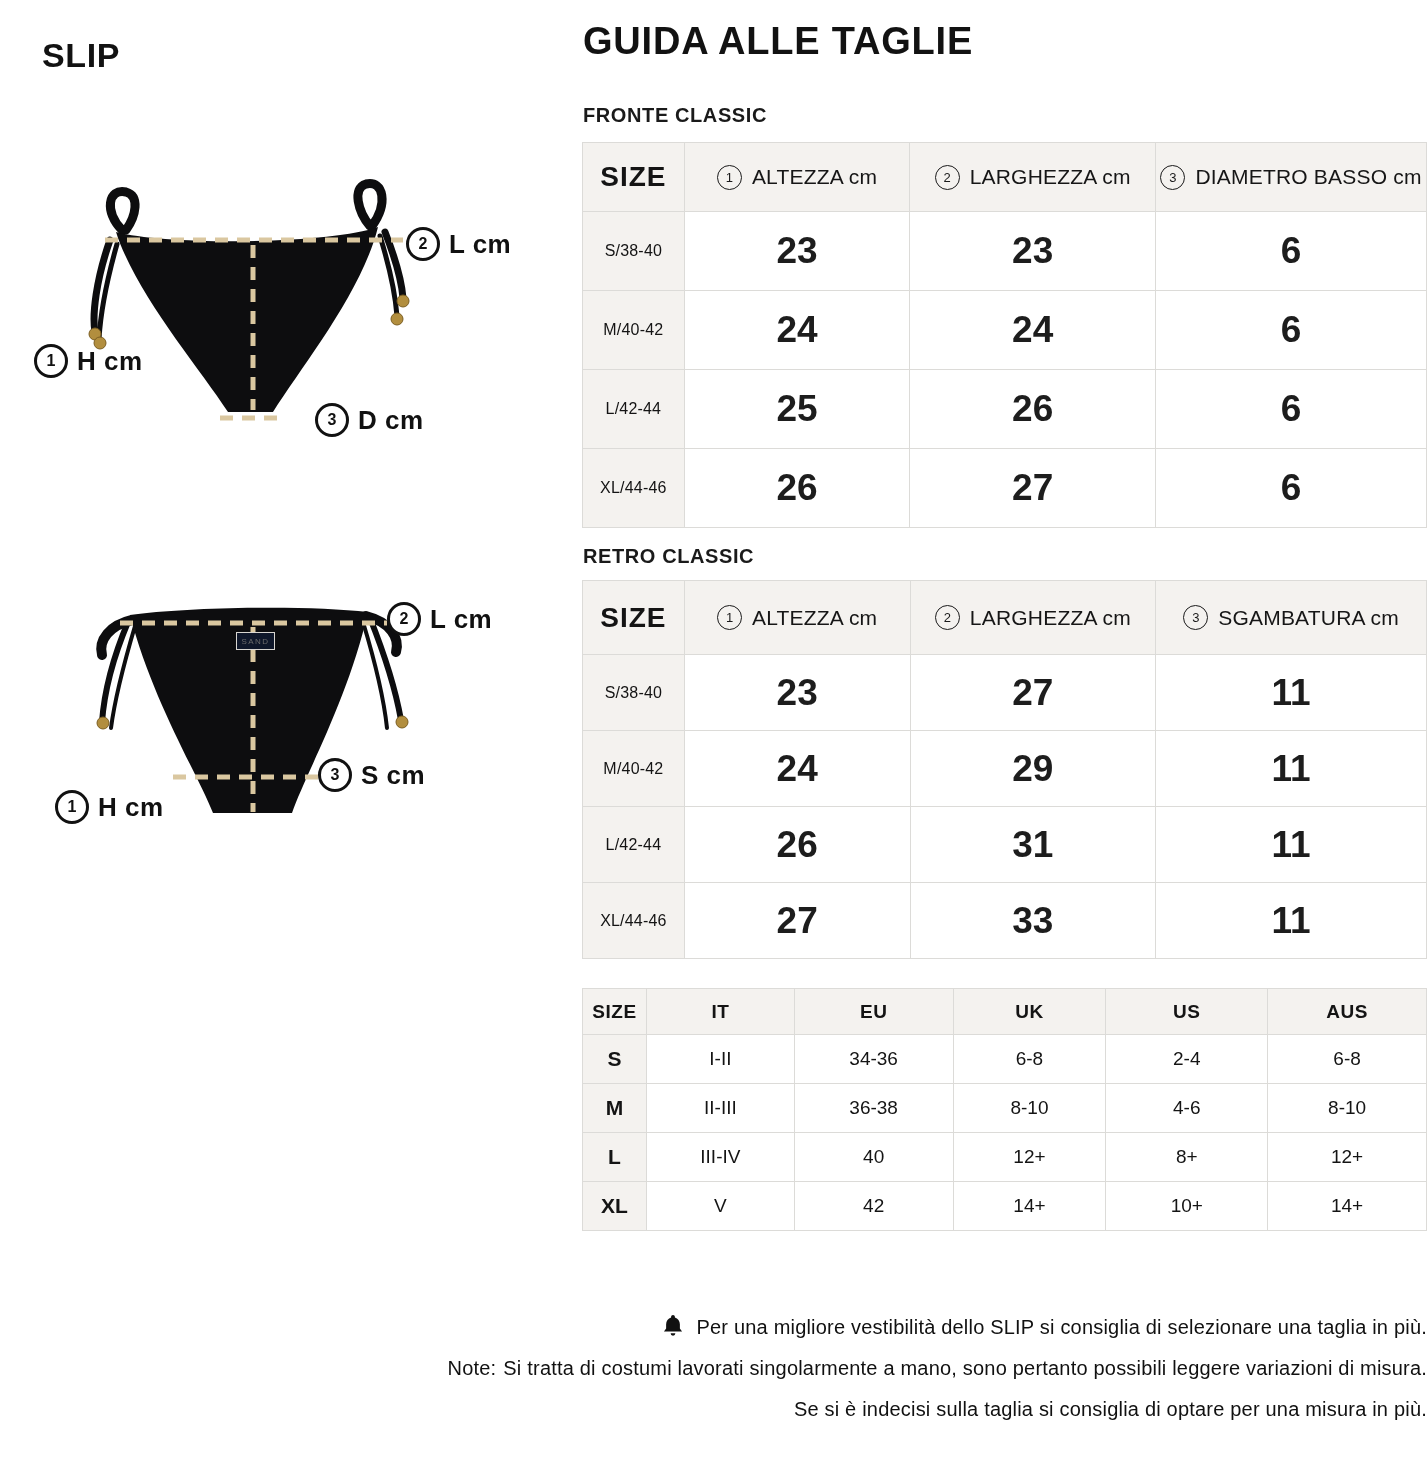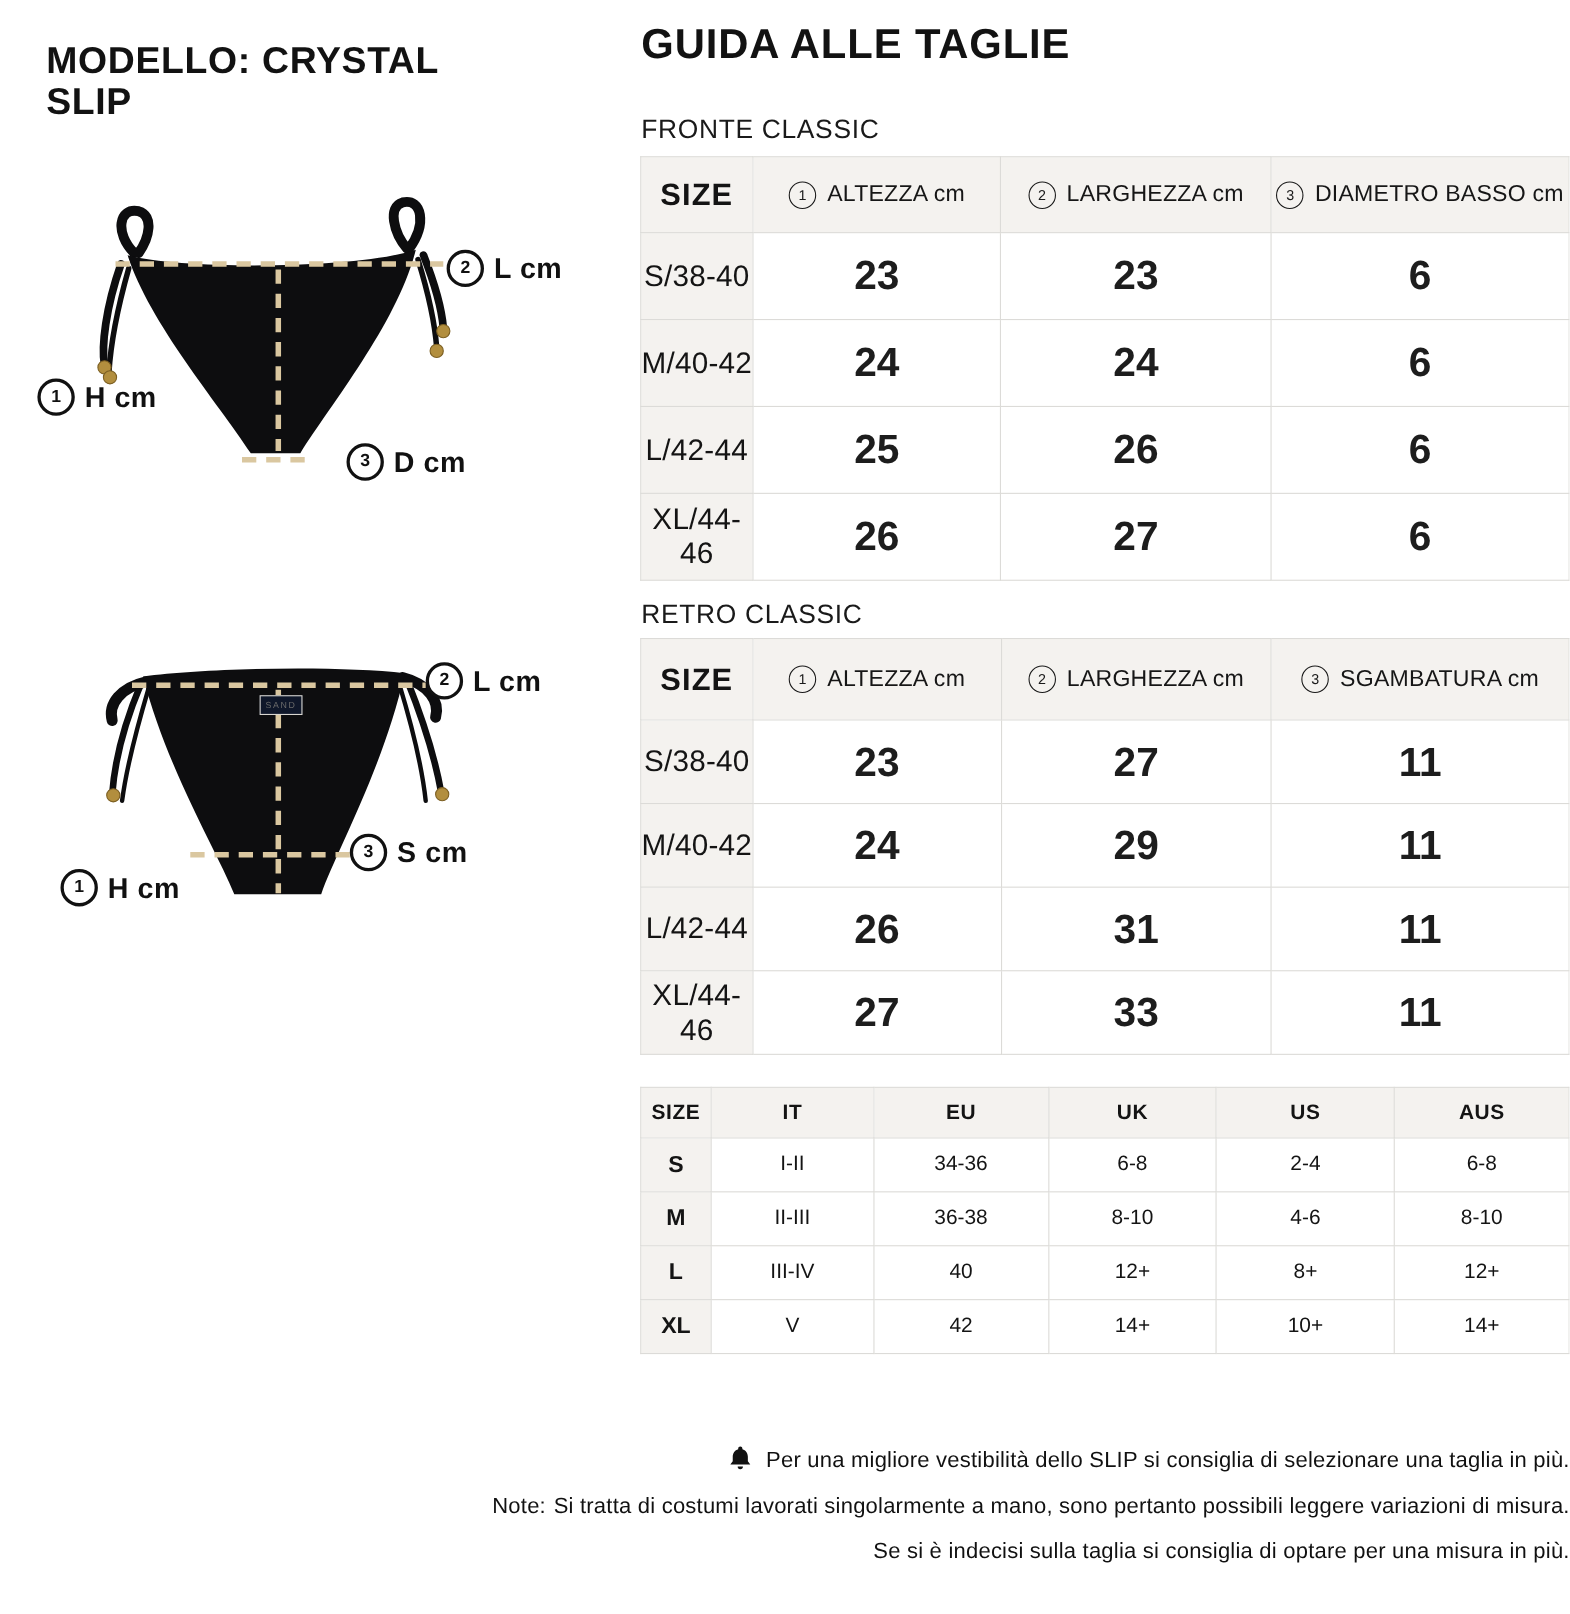--- a/index.html
+++ b/index.html
@@ -18,35 +18,35 @@
   
   .chip{position:absolute;display:flex;align-items:center;gap:9px;z-index:4;height:34px;}
   .cnum{width:34px;height:34px;box-sizing:border-box;border:3px solid #111;border-radius:50%;
         background:#fff;display:flex;align-items:center;justify-content:center;
         font-size:16px;font-weight:700;color:#111;}
   .clab{font-size:26px;font-weight:700;letter-spacing:.5px;color:#111;white-space:nowrap;}
 
   
   .guide-title{position:absolute;left:583px;top:20px;font-size:38px;font-weight:700;
                letter-spacing:.8px;color:#121212;text-align:right;}
-  .section-label{position:absolute;font-size:24px;font-weight:400;letter-spacing:.6px;color:#1a1a1a;}
+  .section-label{position:absolute;font-size:20px;font-weight:700;letter-spacing:.6px;color:#1a1a1a;}
   .label-fronte{left:583px;top:104px;}
   .label-retro{left:583px;top:545px;}
 
   table.sg{position:absolute;left:582px;border-collapse:collapse;table-layout:fixed;background:#fff;}
   table.sg td,table.sg th{border:1px solid #dcdbd8;text-align:center;vertical-align:middle;
                           padding:0;overflow:hidden;}
   .hdr-bg{background:#f4f2ef;}
   .size-head{font-size:28px;font-weight:700;letter-spacing:1px;color:#141414;}
   .hcell{display:flex;align-items:center;justify-content:center;gap:10px;}
   .circ{width:25px;height:25px;box-sizing:border-box;border:1.5px solid #1a1a1a;border-radius:50%;
         background:transparent;display:flex;align-items:center;justify-content:center;
         font-size:13px;font-weight:400;color:#1a1a1a;flex:0 0 auto;}
   .hlabel{font-size:21px;font-weight:400;letter-spacing:.2px;color:#161616;white-space:nowrap;}
-  .size-cell{font-size:27px;font-weight:400;letter-spacing:.2px;background:#f4f2ef;color:#141414;}
+  .size-cell{font-size:16px;font-weight:400;letter-spacing:.2px;background:#f4f2ef;color:#141414;}
   .val-cell{font-size:37px;font-weight:700;color:#1d1d1d;margin-left:43px;}
 
   .t1{top:142px;} .t1 tr.h{height:69px;} .t1 tr.d{height:79px;}
   .t2{top:580px;} .t2 tr.h{height:74px;} .t2 tr.d{height:76px;}
   .t3{top:988px;} .t3 tr.h{height:46px;} .t3 tr.d{height:49px;}
   .t3 .chead{font-size:19px;font-weight:700;letter-spacing:.5px;}
   .t3 .ccell{font-size:19px;font-weight:400;}
   .t3 .csize{font-size:21px;font-weight:700;background:#f4f2ef;}
 
   
@@ -54,21 +54,20 @@
   .note-line{font-size:20px;letter-spacing:.2px;margin-bottom:15px;line-height:26px;}
   .bell{display:inline-block;vertical-align:-5px;margin-right:12px;}
   .np{margin-right:7px;}
 </style>
 </head>
 <body>
 
 <div class="canvas">
 
   <div class="model-title">
-    <div>MODELLO: CRYSTAL</div>
     <div>SLIP</div>
   </div>
 
   <svg class="illus" style="left:40px;top:170px;" width="470" height="300" viewBox="0 0 470 300">
 
     <path d="M70,70 C56,110 52,145 55,162" stroke="#0d0d0f" stroke-width="7" fill="none" stroke-linecap="round"></path>
     <path d="M77,74 C64,120 60,152 59,169" stroke="#0d0d0f" stroke-width="5" fill="none" stroke-linecap="round"></path>
     <path d="M82,60 C64,42 68,18 86,22 C100,26 96,46 86,60" stroke="#0d0d0f" stroke-width="9" fill="none" stroke-linecap="round"></path>
 
     <path d="M345,62 C358,95 362,116 363,128" stroke="#0d0d0f" stroke-width="7" fill="none" stroke-linecap="round"></path>

